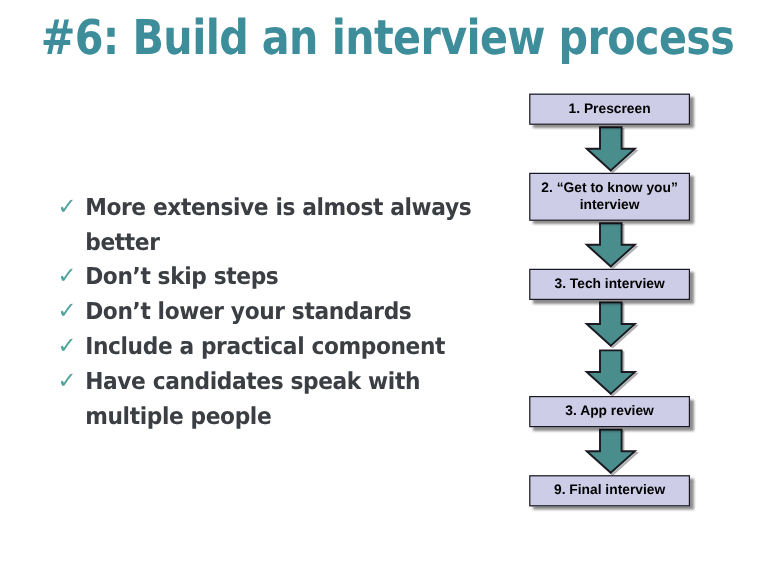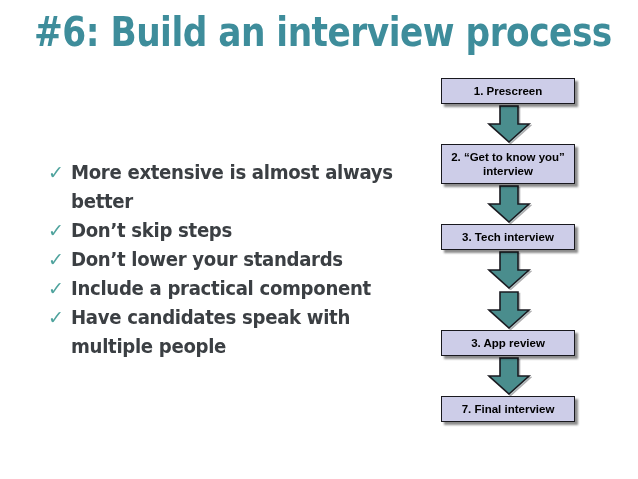--- a/index.html
+++ b/index.html
@@ -210,19 +210,19 @@
 
     <div class="flow-arrow">
       <svg width="46" height="40" viewBox="0 0 46 40">
         <polygon points="14,2 32,2 32,20 43,20 23,38 3,20 14,20" fill="#4a8d8d" stroke="#1a1a20" stroke-width="1.6" transform="translate(1.5,1.5)" opacity="0.35"></polygon>
         <polygon points="14,2 32,2 32,20 43,20 23,38 3,20 14,20" fill="#4a8d8d" stroke="#1a1a20" stroke-width="1.6"></polygon>
       </svg>
     </div>
 
     <div class="flow-row">
       <div class="flow-box one-line">
-        <span>7. Final interview</span>
+        <span>9. Final interview</span>
       </div>
     </div>
 
   </div>
 
 </div>
 
 </body></html>

